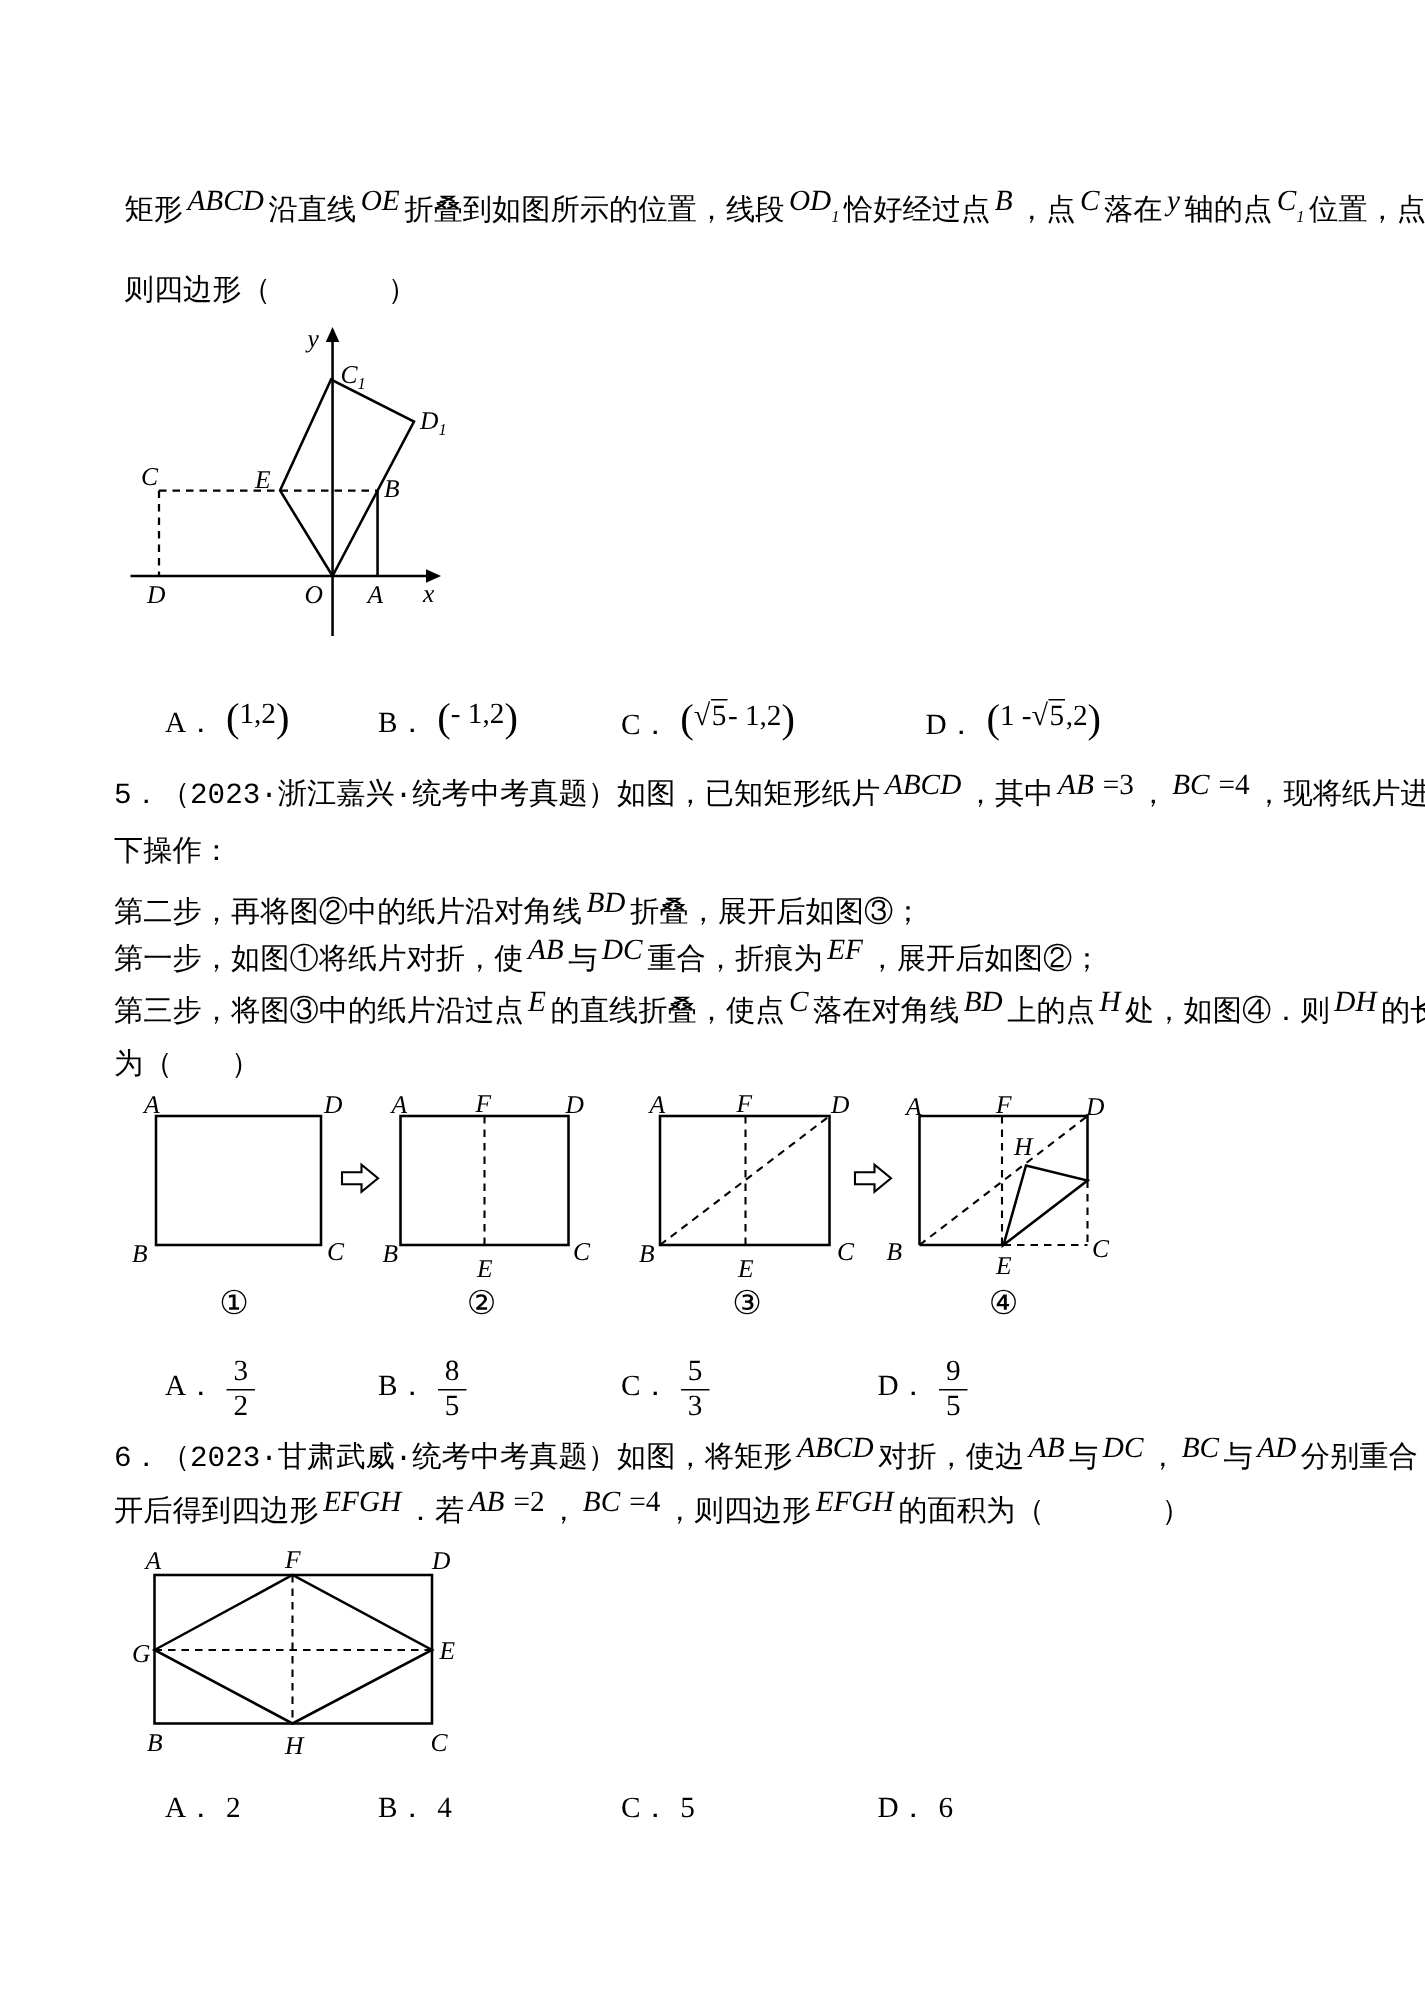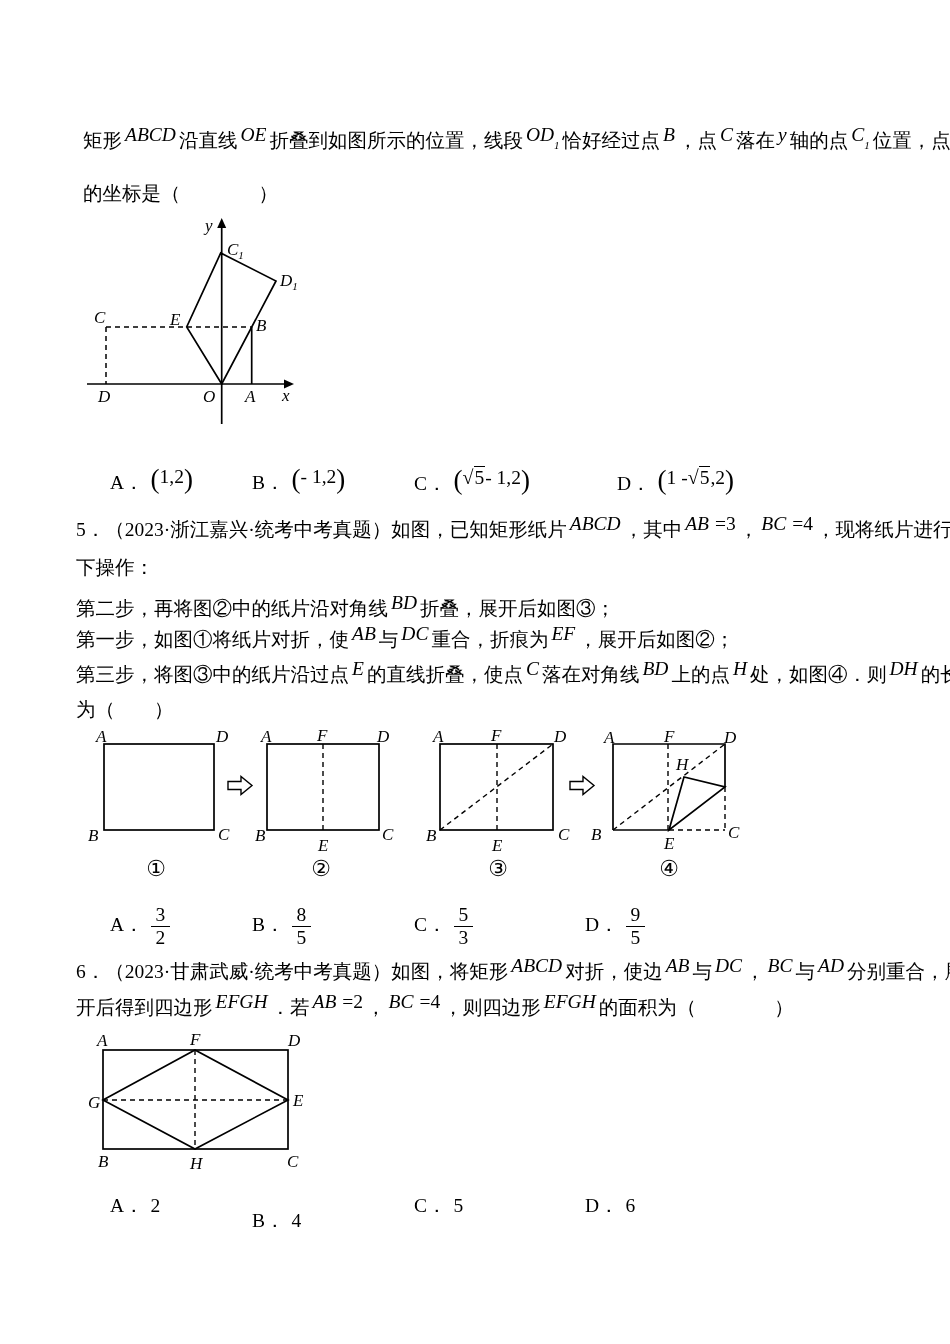--- a/index.html
+++ b/index.html
@@ -1,21 +1,21 @@
 <!DOCTYPE html>
 <html><head>
 <meta charset="utf-8">
 <style>
   html,body{margin:0;padding:0;}
   body{
     width:950px;height:1344px;position:relative;background:#ffffff;color:#000;
     font-family:"Liberation Serif","DejaVu Serif",serif;overflow:hidden;
   }
   .line{position:absolute;font-size:19.5px;line-height:26px;white-space:nowrap;}
-  .cjk{font-family:Liberation Serif, serif;}
+  .cjk{font-family:Liberation Mono, monospace;}
   .math,.eq{position:relative;top:-6px;display:inline-block;margin:0 3px;}
   .math{font-style:italic;}
   .math sub{font-size:11px;line-height:0;position:relative;top:3px;font-style:italic;}
   .num{display:inline-block;}
   .bigp{font-size:27px;line-height:1;display:inline-block;vertical-align:-5px;font-weight:400;}
   .sq{display:inline-block;white-space:nowrap;}
   .sq-r{font-size:20px;}
   .sq-v{border-top:1.5px solid #000;padding:0 1px;}
   .frac{display:inline-block;text-align:center;vertical-align:-13px;line-height:20px;font-size:19.5px;}
   .frac .fn{display:block;padding:0 5px 1px;border-bottom:1.5px solid #000;}
@@ -26,21 +26,21 @@
   .raised .val{position:relative;top:-6px;}
   .figwrap{position:absolute;}
   svg text{font-family:"Liberation Serif","DejaVu Serif",serif;}
   .flabel{font-style:italic;font-size:17px;}
   .fnum{font-size:22px;font-style:normal;}
 </style>
 </head>
 <body>
 
 <div class="line" style="left:83px;top:128px;"><span class="cjk">矩形</span><span class="math">ABCD</span><span class="cjk">沿直线</span><span class="math">OE</span><span class="cjk">折叠到如图所示的位置，线段</span><span class="math">OD<sub>1</sub></span><span class="cjk">恰好经过点</span><span class="math">B</span><span class="cjk">，点</span><span class="math">C</span><span class="cjk">落在</span><span class="math">y</span><span class="cjk">轴的点</span><span class="math">C<sub>1</sub></span><span class="cjk">位置，点</span></div>
-<div class="line" style="left:83px;top:181px;"><span class="cjk">的坐标是（　　　　）</span></div>
+<div class="line" style="left:83px;top:181px;"><span class="cjk">则四边形（　　　　）</span></div>
 
 <div class="figwrap" style="left:70px;top:212px;width:330px;height:228px;">
 <svg width="330" height="228" viewBox="0 0 330 228">
 
   <line x1="17" y1="172" x2="216" y2="172" stroke="#000" stroke-width="1.7"></line>
   <polygon points="214,167.5 224,172 214,176.5" fill="#000"></polygon>
   <line x1="151.7" y1="212" x2="151.7" y2="14" stroke="#000" stroke-width="1.7"></line>
   <polygon points="147.2,16 151.7,6 156.2,16" fill="#000"></polygon>
 
   <polygon points="151.7,172 116.7,115 150.7,41 206,69" fill="none" stroke="#000" stroke-width="1.7"></polygon>
@@ -160,16 +160,16 @@
   <text class="flabel" x="13" y="78">G</text>
   <text class="flabel" x="218" y="76">E</text>
   <text class="flabel" x="23" y="137">B</text>
   <text class="flabel" x="115" y="139">H</text>
   <text class="flabel" x="212" y="137">C</text>
 </svg>
 </div>
 
 <div class="optrow" style="top:1193px;">
   <div class="opt" style="left:110px;text-align:right;"><span class="letter">A．</span><span class="val"><span class="num">2</span></span></div>
-  <div class="opt" style="left:252px;margin-top:15px;"><span class="letter">B．</span><span class="val"><span class="num">4</span></span></div>
+  <div class="opt" style="left:252px;"><span class="letter">B．</span><span class="val"><span class="num">4</span></span></div>
   <div class="opt" style="left:414px;"><span class="letter">C．</span><span class="val"><span class="num">5</span></span></div>
   <div class="opt" style="left:585px;"><span class="letter">D．</span><span class="val"><span class="num">6</span></span></div>
 </div>
 
 </body></html>

